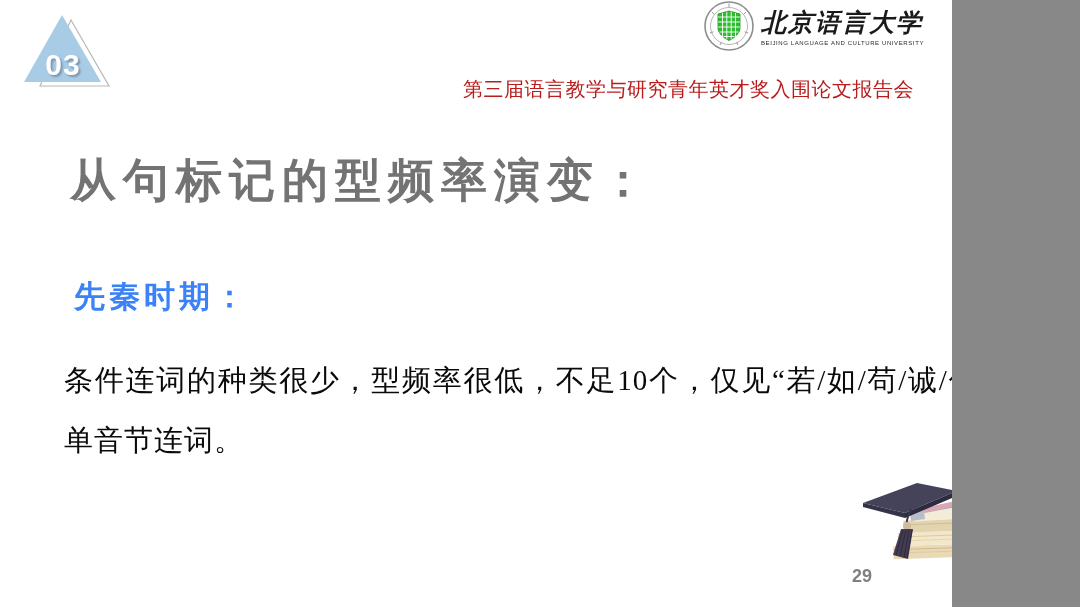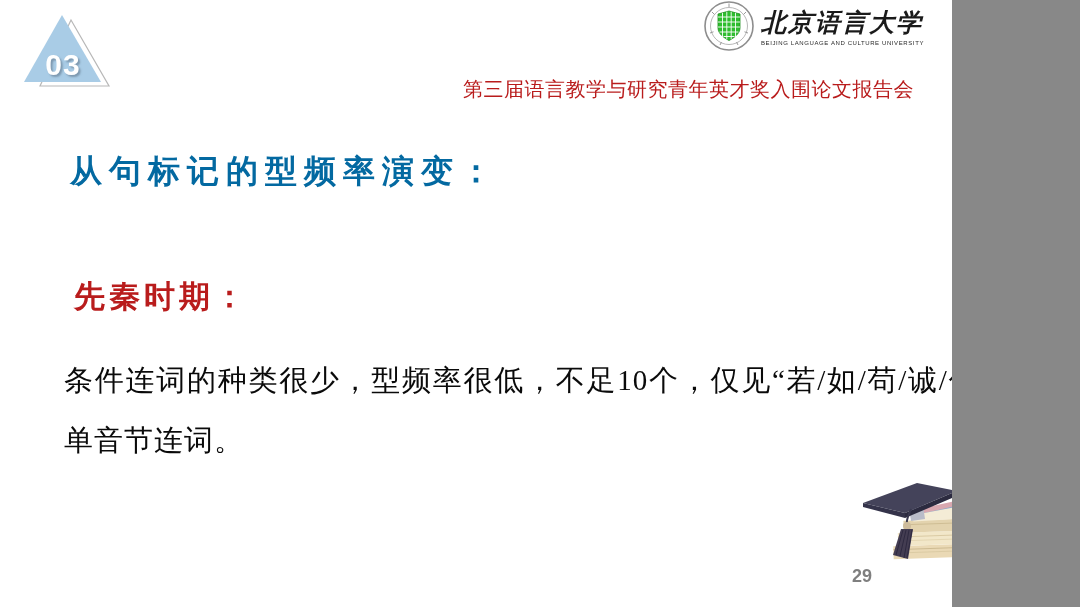--- a/index.html
+++ b/index.html
@@ -69,33 +69,33 @@
     color: #b91c1c;
     letter-spacing: 0.5px;
     white-space: nowrap;
   }
 
   
   .slide-title {
     position: absolute;
     left: 70px;
     top: 150px;
-    font-size: 32px;
+    font-size: 46px;
     font-weight: 900;
-    color: #0369a1;
+    color: #737373;
     letter-spacing: 7px;
     white-space: nowrap;
   }
   .slide-subtitle {
     position: absolute;
     left: 74px;
     top: 276px;
     font-size: 31px;
     font-weight: 900;
-    color: #b91c1c;
+    color: #3b82f6;
     letter-spacing: 4px;
     white-space: nowrap;
   }
   .slide-paragraph {
     position: absolute;
     left: 64px;
     top: 350px;
     width: 960px;
     font-family: "Liberation Serif", serif;
     font-size: 29px;

